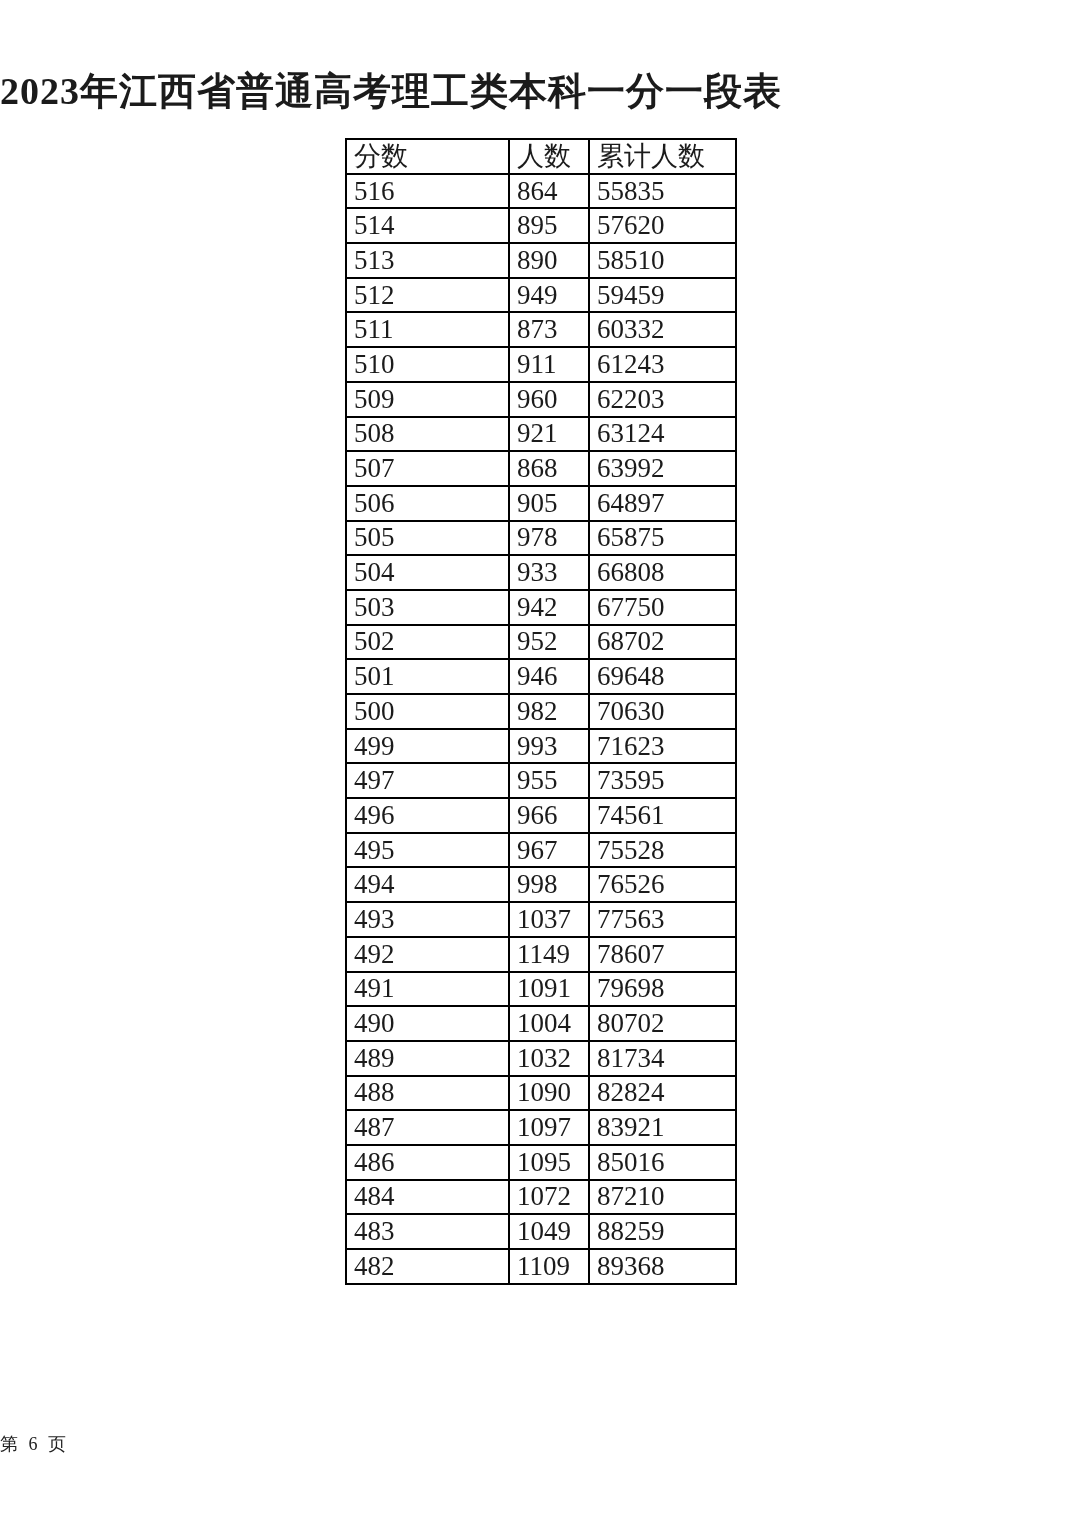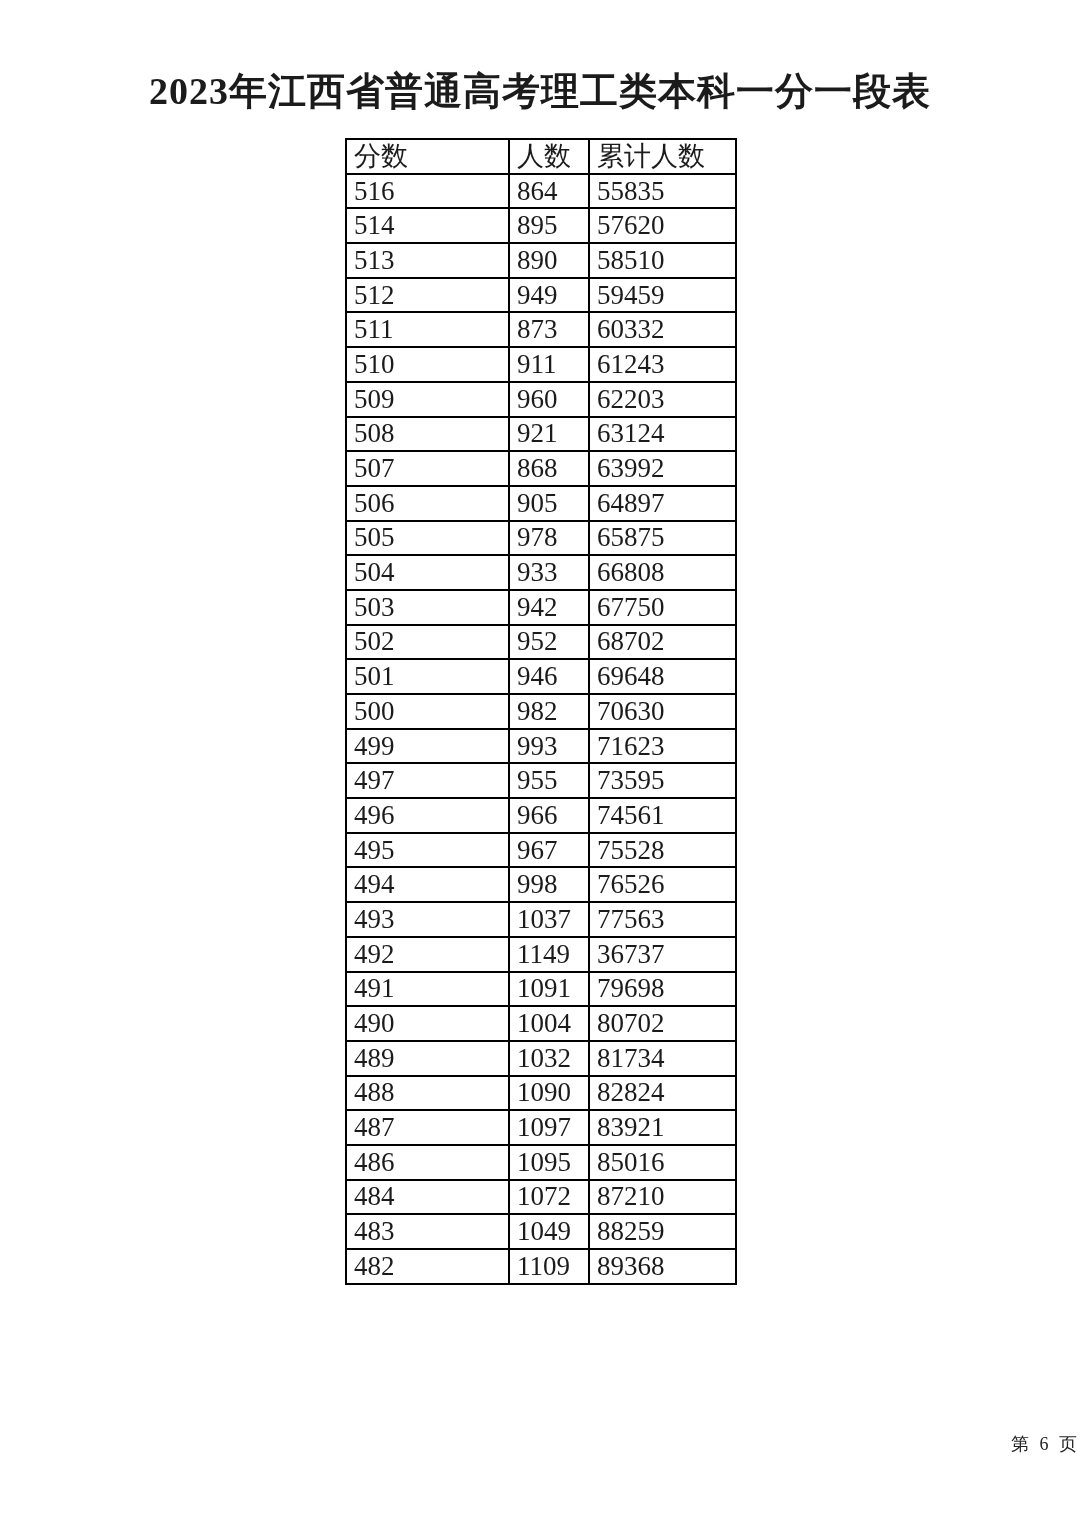--- a/index.html
+++ b/index.html
@@ -14,21 +14,21 @@
     height: 1527px;
     margin: 0 auto;
     background: #ffffff;
     overflow: hidden;
   }
   .title {
     position: absolute;
     top: 66px;
     left: 0;
     width: 100%;
-    text-align: center;
+    text-align: left;
     font-size: 38px;
     font-weight: bold;
     letter-spacing: 1px;
     white-space: nowrap;
   }
   table.score-table {
     position: absolute;
     left: 345px;
     top: 138px;
     width: 390px;
@@ -50,21 +50,21 @@
     height: 34.7px;
     padding: 0 0 0 7px;
     overflow: hidden;
     white-space: nowrap;
   }
   .footer {
     position: absolute;
     top: 1432px;
     left: 0;
     width: 100%;
-    text-align: right;
+    text-align: left;
     font-size: 18px;
     letter-spacing: 3px;
     color: #222222;
   }
 </style>
 </head>
 <body>
 
 <div class="page">
   <h1 class="title">2023年江西省普通高考理工类本科一分一段表</h1>
@@ -189,21 +189,21 @@
           <td>76526</td>
         </tr>
         <tr>
           <td>493</td>
           <td>1037</td>
           <td>77563</td>
         </tr>
         <tr>
           <td>492</td>
           <td>1149</td>
-          <td>36737</td>
+          <td>78607</td>
         </tr>
         <tr>
           <td>491</td>
           <td>1091</td>
           <td>79698</td>
         </tr>
         <tr>
           <td>490</td>
           <td>1004</td>
           <td>80702</td>

